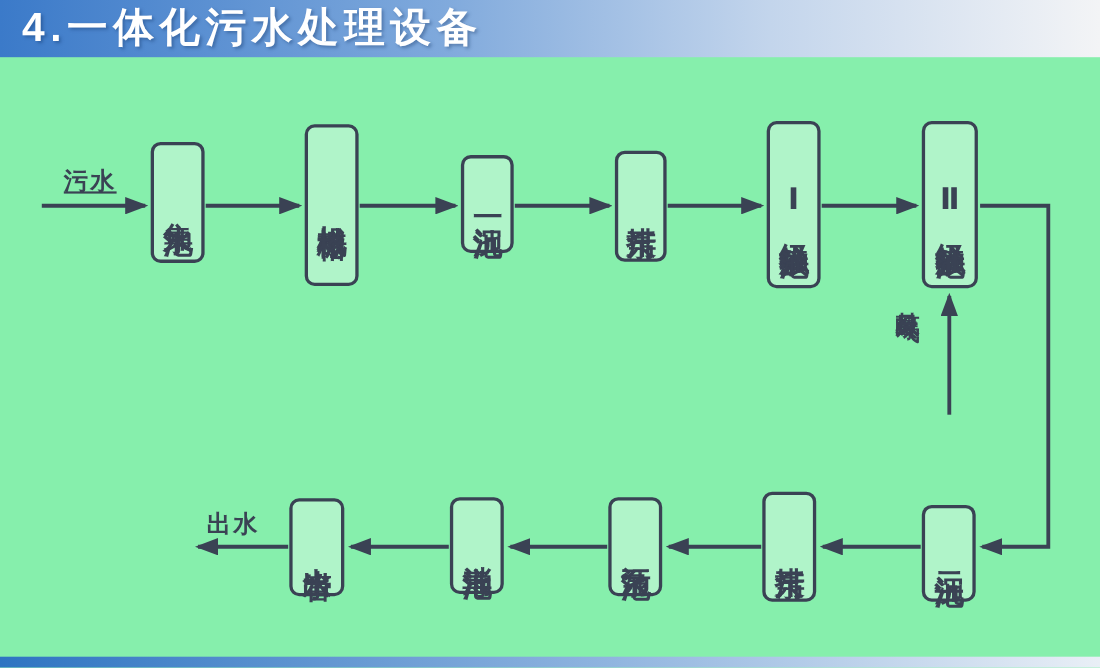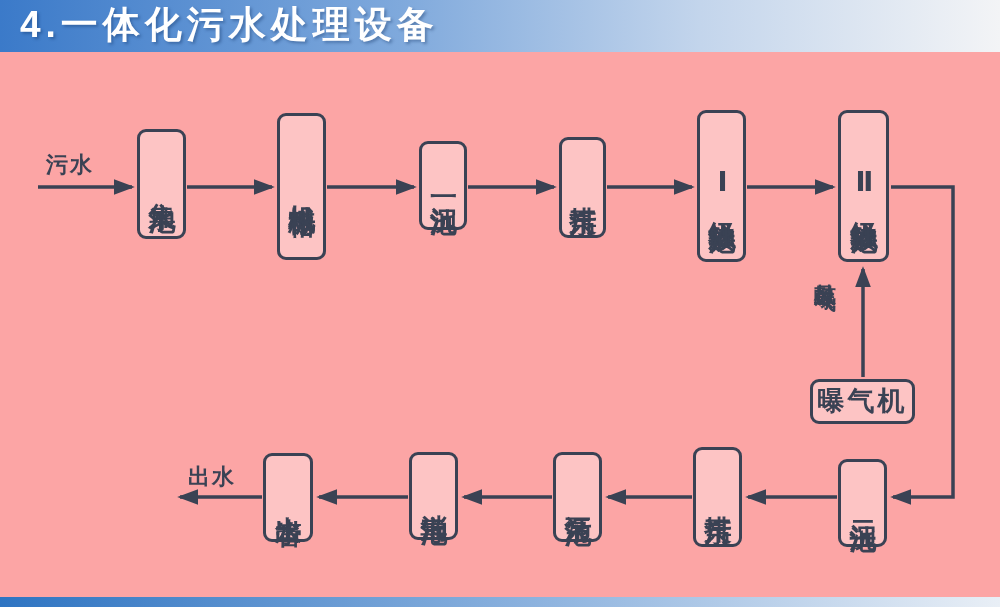--- a/index.html
+++ b/index.html
@@ -1,19 +1,19 @@
 <!DOCTYPE html>
 <html><head>
 <meta charset="utf-8">
 <style>
   html,body{margin:0;padding:0;}
   body{font-family:"Liberation Sans","DejaVu Sans",sans-serif;}
   .slide{
     position:relative;width:1000px;height:607px;overflow:hidden;
-    background:#fca5a5;
+    background:#86efac;
   }
   .header-bar{
     position:absolute;left:0;top:0;width:1000px;height:52px;
     background:linear-gradient(to right,#3B7AC9 0%,#7FA9DC 40%,#C3D5EC 70%,#F3F4F6 100%);
   }
   .header-title{
     position:absolute;left:20px;top:0;height:52px;line-height:50px;
     font-size:37px;font-weight:bold;color:#FFFFFF;letter-spacing:5px;
     text-shadow:2px 2px 3px rgba(10,40,90,0.35);
     white-space:nowrap;
@@ -69,31 +69,30 @@
       <path d="M891,187 L953,187 L953,497 L893,497" marker-end="url(#ah)"></path>
       <path d="M863,377 L863,269" marker-end="url(#ah)"></path>
       <path d="M837,497 L748,497" marker-end="url(#ah)"></path>
       <path d="M692,497 L608,497" marker-end="url(#ah)"></path>
       <path d="M552,497 L464,497" marker-end="url(#ah)"></path>
       <path d="M408,497 L319,497" marker-end="url(#ah)"></path>
       <path d="M262,497 L180,497" marker-end="url(#ah)"></path>
     </g>
   </svg>
 
-  <div class="flow-label" style="left:46px;top:150px;">污水</div>
+  <div class="flow-label" style="left:58px;top:150px;text-decoration:underline;">污水</div>
   <div class="flow-label" style="left:188px;top:462px;">出水</div>
   <div class="flow-label vertical" style="left:814px;top:266px;height:100px;font-size:22px;">鼓风曝气</div>
 
   <div class="node vertical" style="left:137px;top:129px;width:49px;height:110px;">集水池</div>
   <div class="node vertical" style="left:277px;top:113px;width:49px;height:147px;">机械栅格</div>
   <div class="node vertical" style="left:419px;top:141px;width:48px;height:89px;">一沉池</div>
   <div class="node vertical" style="left:559px;top:137px;width:47px;height:101px;">排污泵</div>
   <div class="node vertical" style="left:697px;top:110px;width:49px;height:152px;">Ⅰ级接触池</div>
   <div class="node vertical" style="left:838px;top:110px;width:51px;height:152px;">Ⅱ级接触池</div>
-  <div class="node horizontal" style="left:810px;top:379px;width:105px;height:45px;">曝气机</div>
   <div class="node vertical" style="left:838px;top:459px;width:49px;height:88px;">二沉池</div>
   <div class="node vertical" style="left:693px;top:447px;width:49px;height:100px;">排污泵</div>
   <div class="node vertical" style="left:553px;top:452px;width:49px;height:90px;">污泵池</div>
   <div class="node vertical" style="left:409px;top:452px;width:49px;height:88px;">消毒池</div>
   <div class="node vertical" style="left:263px;top:453px;width:50px;height:89px;">出水管</div>
 
   <div class="footer-bar"></div>
 
 </div>
 

